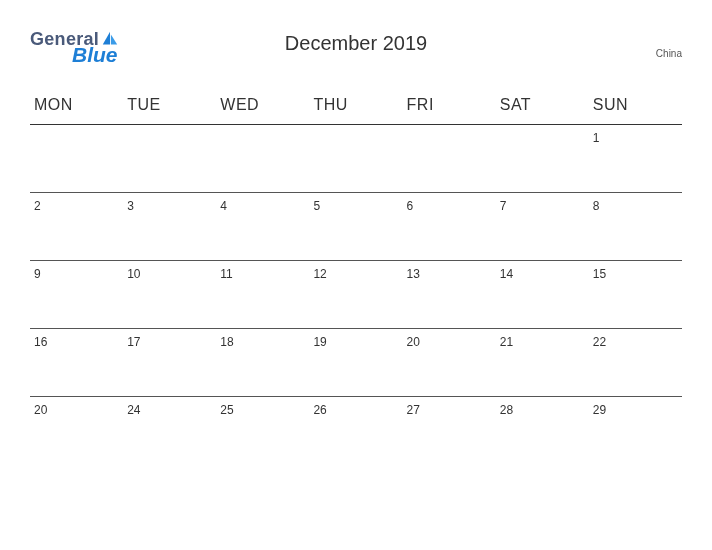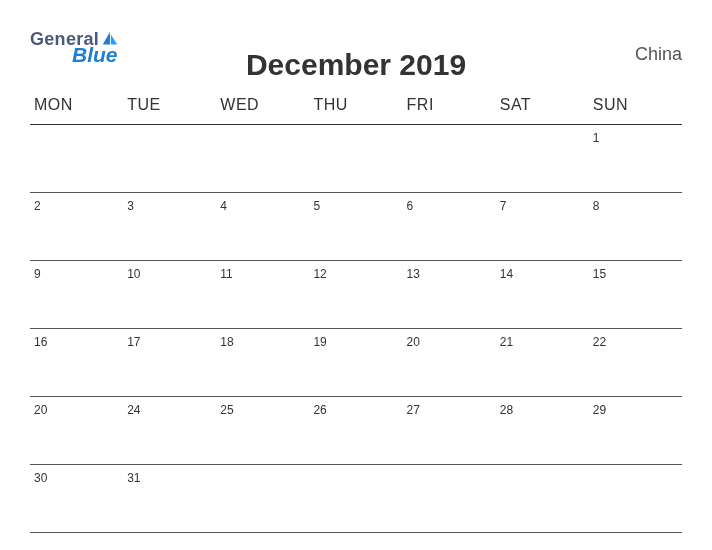--- a/index.html
+++ b/index.html
@@ -38,34 +38,33 @@
       height: 18px;
     }
     .logo-blue {
       color: #1e7fd6;
       font-size: 21px;
       margin-left: 42px;
       margin-top: -4px;
       font-style: italic;
     }
     .title {
-      font-size: 30px;
-      font-weight: 700;
+      font-size: 20px;
+      font-weight: 400;
       color: #333;
       position: absolute;
       left: 50%;
       transform: translateX(-50%);
       top: 32px;
-      margin-top: 16px;
     }
     .region {
-      font-size: 18px;
+      font-size: 10px;
       color: #555;
       align-self: flex-end;
-      margin-bottom: 0;
+      margin-bottom: 6px;
     }
     .calendar {
       width: 100%;
       border-collapse: collapse;
       table-layout: fixed;
     }
     .calendar th {
       text-align: left;
       font-size: 16px;
       font-weight: 400;
@@ -160,23 +159,14 @@
     </tr>
     <tr>
       <td>20</td>
       <td>24</td>
       <td>25</td>
       <td>26</td>
       <td>27</td>
       <td>28</td>
       <td>29</td>
     </tr>
-    <tr class="last-row">
-      <td>30</td>
-      <td>31</td>
-      <td></td>
-      <td></td>
-      <td></td>
-      <td></td>
-      <td></td>
-    </tr>
   </tbody>
 </table>
 
 </body></html>

